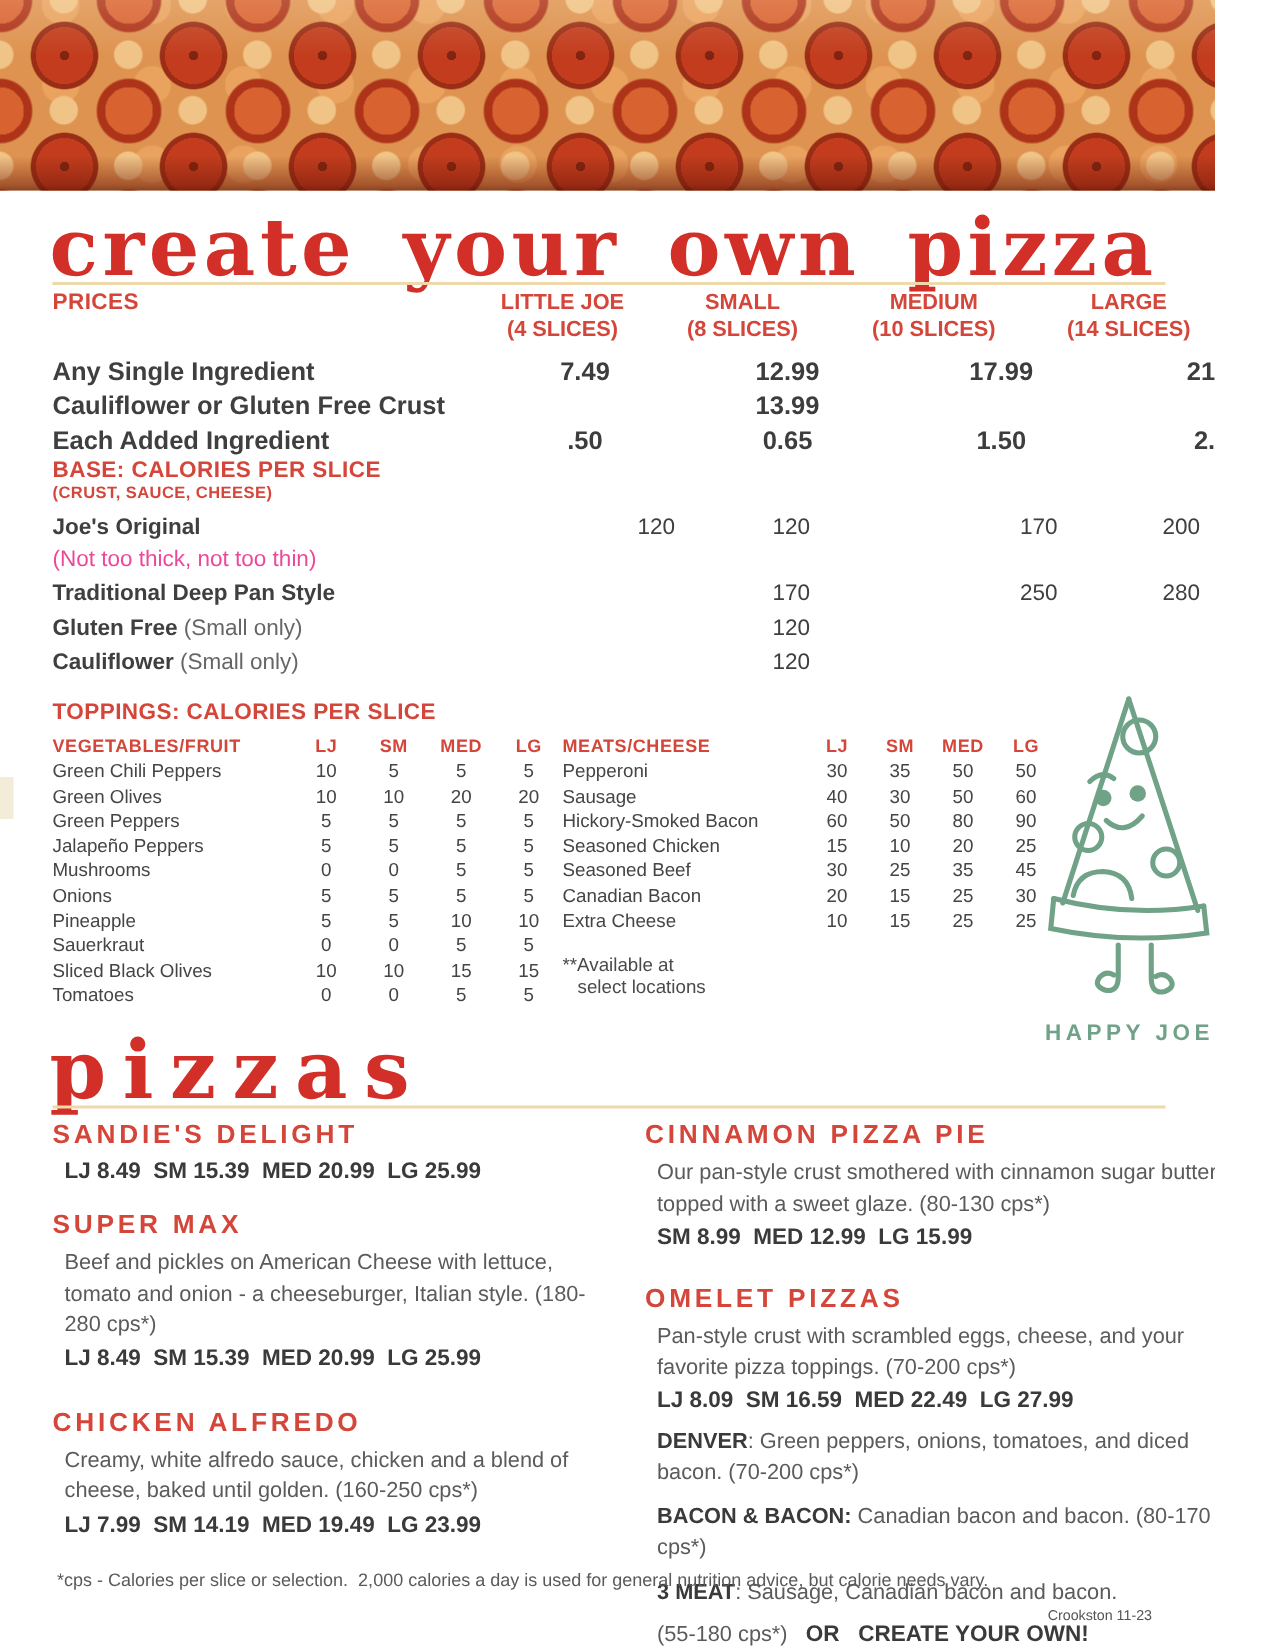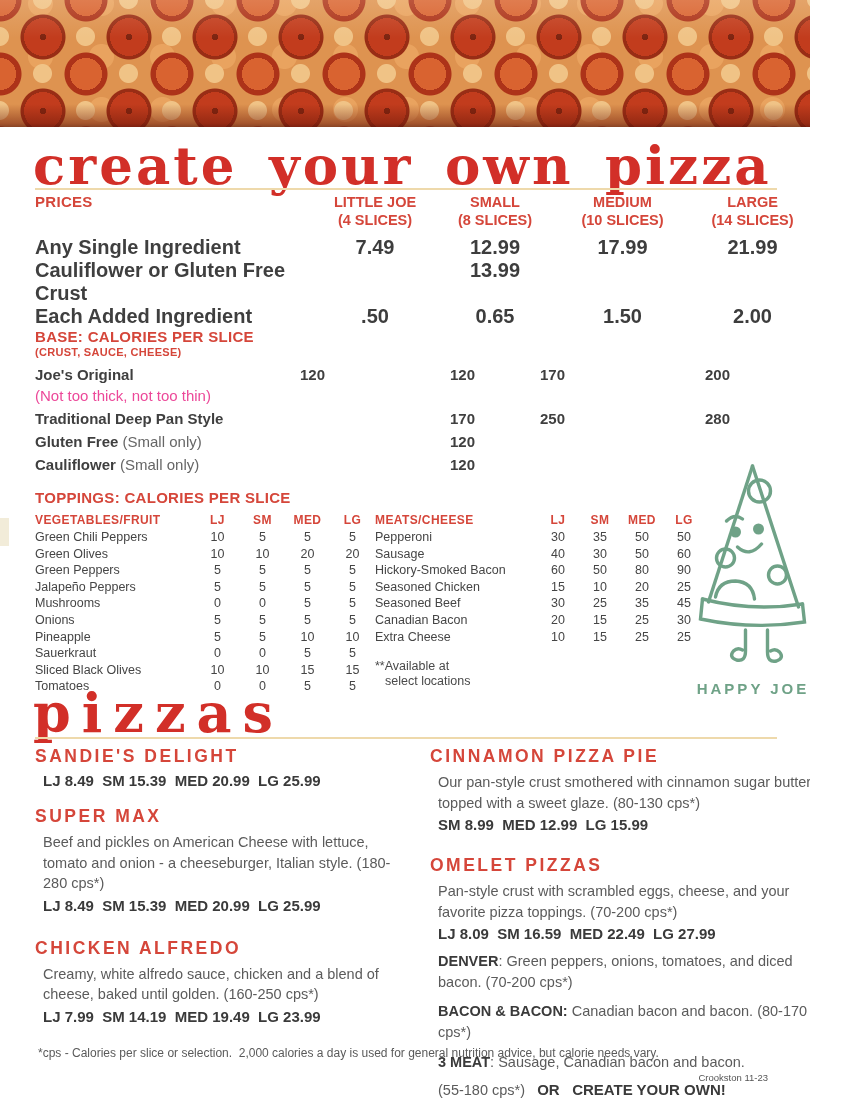--- a/index.html
+++ b/index.html
@@ -39,30 +39,30 @@
     position:absolute; left:33px; top:681px;
     font-family:"DejaVu Serif", serif; font-weight:bold;
     font-size:54px; letter-spacing:11px; color:#d22f28;
   }
 
   
   .upper { position:absolute; left:35px; top:193px; width:782px; }
   .pgrid { display:grid; grid-template-columns:265px 150px 90px 165px 95px; align-items:start; }
   .red-h { color:#d5463a; font-weight:bold; font-size:15px; letter-spacing:.3px; }
   .col-h { text-align:center; color:#d5463a; font-weight:bold; font-size:14.5px; line-height:18px; }
-  .prow { line-height:23px; font-size:20px; }
+  .prow { line-height:23px; font-size:17px;gap:15px; }
   .prow .lbl { font-weight:bold; color:#3f3f3f; }
   .prow .v { text-align:center; font-weight:bold; color:#3d3d3d; }
   .base-head { margin-top:0; }
   .base-sub { color:#d5463a; font-weight:bold; font-size:11px; letter-spacing:.3px; margin-top:1px; margin-bottom:6px; }
   .brow { font-size:15px; line-height:21px; margin-bottom:2px; }
   .brow .lbl { font-weight:bold; }
   .brow .note { font-weight:normal; color:#666; }
   .brow .note-below { font-weight:normal; color:#ec4899; }
-  .brow .v { text-align:left; font-weight:bold; }
+  .brow .v { text-align:right; font-weight:normal; }
 
   
   .toppings { margin-top:14px; }
   .top-head { font-size:15px; margin-bottom:6px; }
   .ttables { display:flex; }
   .tgrid-l { display:grid; grid-template-columns:160px 45px 45px 45px 45px; width:340px; }
   .tgrid-r { display:grid; grid-template-columns:162px 42px 42px 42px 42px; width:330px; }
   .t-h { color:#d5463a; font-weight:bold; font-size:12px; letter-spacing:.4px; line-height:17px; }
   .t-h.c { text-align:center; }
   .trow { font-size:12.5px; line-height:16.6px; color:#454545; }

